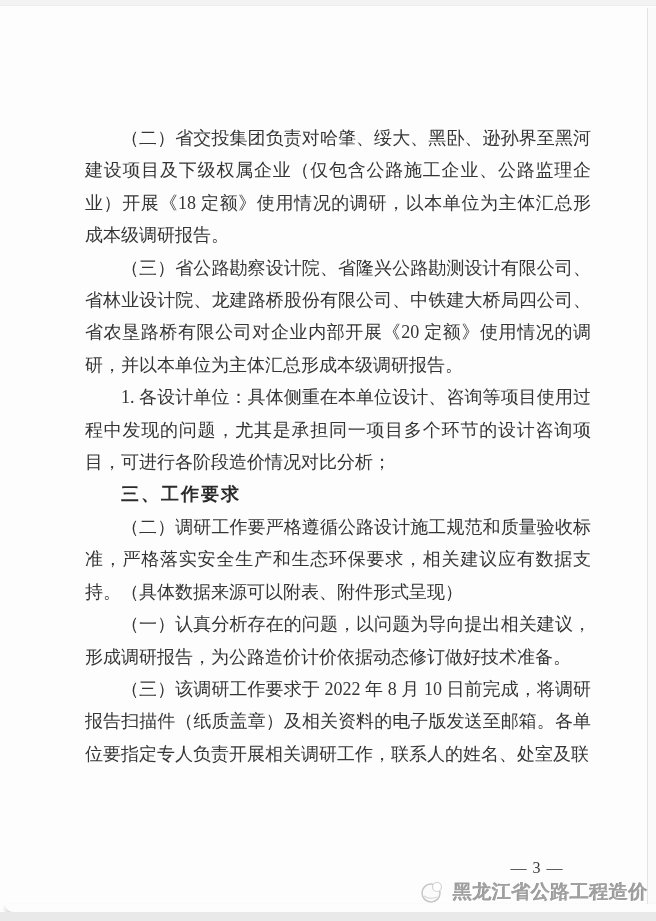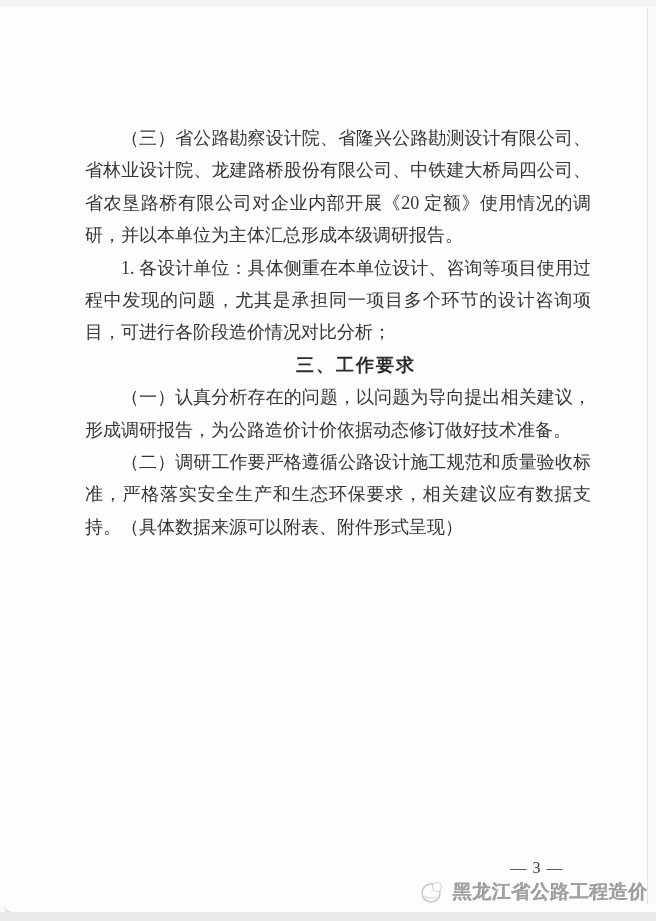--- a/index.html
+++ b/index.html
@@ -14,21 +14,21 @@
   .page-bottom-shadow{position:absolute;left:5px;right:0;top:904px;height:8px;background:#fdfdfd;border-radius:0 0 0 10px;box-shadow:0 3px 4px rgba(0,0,0,0.18);}
   .bottom-band{position:absolute;left:0;right:0;top:912px;height:9px;background:#e9e9e9;}
 
   .doc-body{
     position:absolute;left:85px;top:122px;width:506px;
     font-size:18px;line-height:32.4px;color:#353535;
     text-align:justify;text-justify:inter-ideograph;
   }
   .doc-body p{margin:0;text-indent:2em;}
   .doc-body p.heading{
-    font-weight:bold;text-align:center;color:#2b2b2b;
+    font-weight:bold;text-align:left;color:#2b2b2b;
     font-family:"Liberation Sans","DejaVu Sans",sans-serif;
     letter-spacing:2px;
   }
 
   .page-number{
     position:absolute;left:487px;top:859px;width:100px;
     text-align:center;font-size:16px;color:#3d3d3d;letter-spacing:1px;
     white-space:nowrap;
   }
   .footer-mark{
@@ -44,25 +44,27 @@
   .emblem{display:inline-block;width:28px;height:26px;}
 </style>
 </head>
 <body>
 
 <div class="scan-page">
 
   <div class="top-band"></div>
 
   <div class="doc-body" id="doc-body">
+      <p>（二）省交投集团负责对哈肇、绥大、黑卧、逊孙界至黑河建设项目及下级权属企业（仅包含公路施工企业、公路监理企业）开展《18 定额》使用情况的调研，以本单位为主体汇总形成本级调研报告。</p>
       <p>（三）省公路勘察设计院、省隆兴公路勘测设计有限公司、省林业设计院、龙建路桥股份有限公司、中铁建大桥局四公司、省农垦路桥有限公司对企业内部开展《20 定额》使用情况的调研，并以本单位为主体汇总形成本级调研报告。</p>
       <p>1. 各设计单位：具体侧重在本单位设计、咨询等项目使用过程中发现的问题，尤其是承担同一项目多个环节的设计咨询项目，可进行各阶段造价情况对比分析；</p>
       <p class="heading">三、工作要求</p>
+      <p>（二）调研工作要严格遵循公路设计施工规范和质量验收标准，严格落实安全生产和生态环保要求，相关建议应有数据支持。（具体数据来源可以附表、附件形式呈现）</p>
       <p>（一）认真分析存在的问题，以问题为导向提出相关建议，形成调研报告，为公路造价计价依据动态修订做好技术准备。</p>
-      <p>（二）调研工作要严格遵循公路设计施工规范和质量验收标准，严格落实安全生产和生态环保要求，相关建议应有数据支持。（具体数据来源可以附表、附件形式呈现）</p>
+      <p>（三）该调研工作要求于 2022 年 8 月 10 日前完成，将调研报告扫描件（纸质盖章）及相关资料的电子版发送至邮箱。各单位要指定专人负责开展相关调研工作，联系人的姓名、处室及联</p>
     </div>
 
   <div class="page-number">— 3 —</div>
 
   <div class="footer-mark">
     <span class="emblem">
       <svg width="28" height="26" viewBox="0 0 28 26">
         <circle cx="12" cy="14" r="9" fill="#fbfbfb" stroke="#c6c6c6" stroke-width="1.5"></circle>
         <circle cx="18" cy="8" r="4.5" fill="#ffffff" stroke="#d2d2d2" stroke-width="1.2"></circle>
         <path d="M5 17 q 5 4 13 1" fill="none" stroke="#d8d8d8" stroke-width="1.2"></path>

